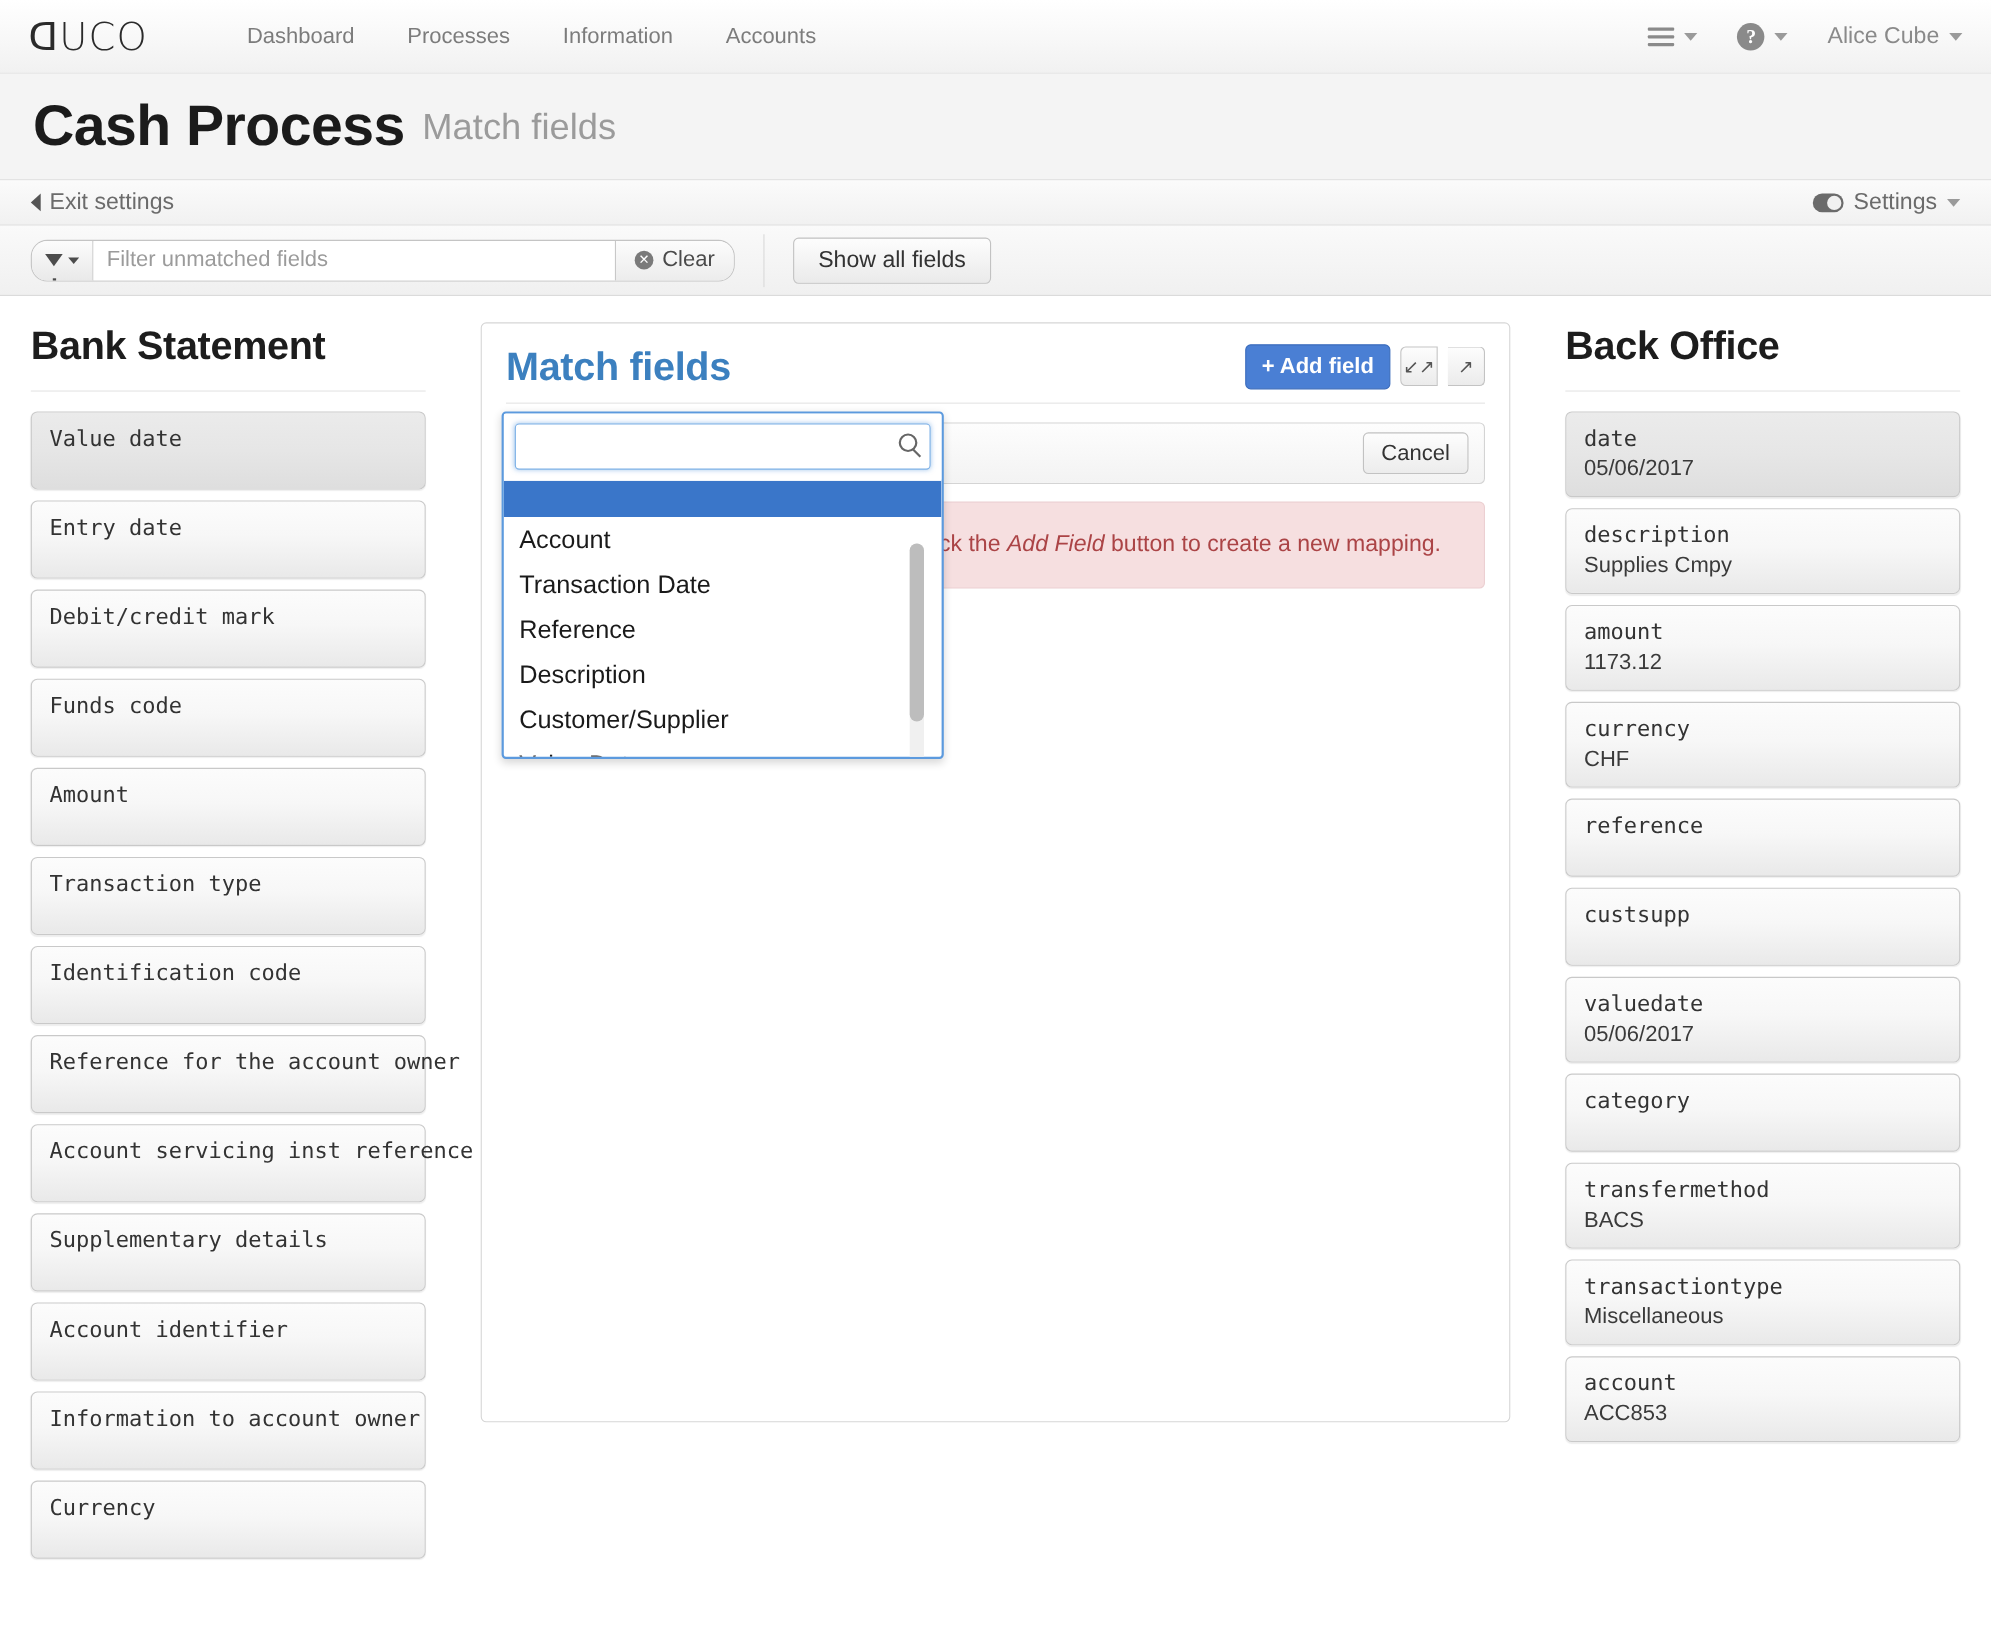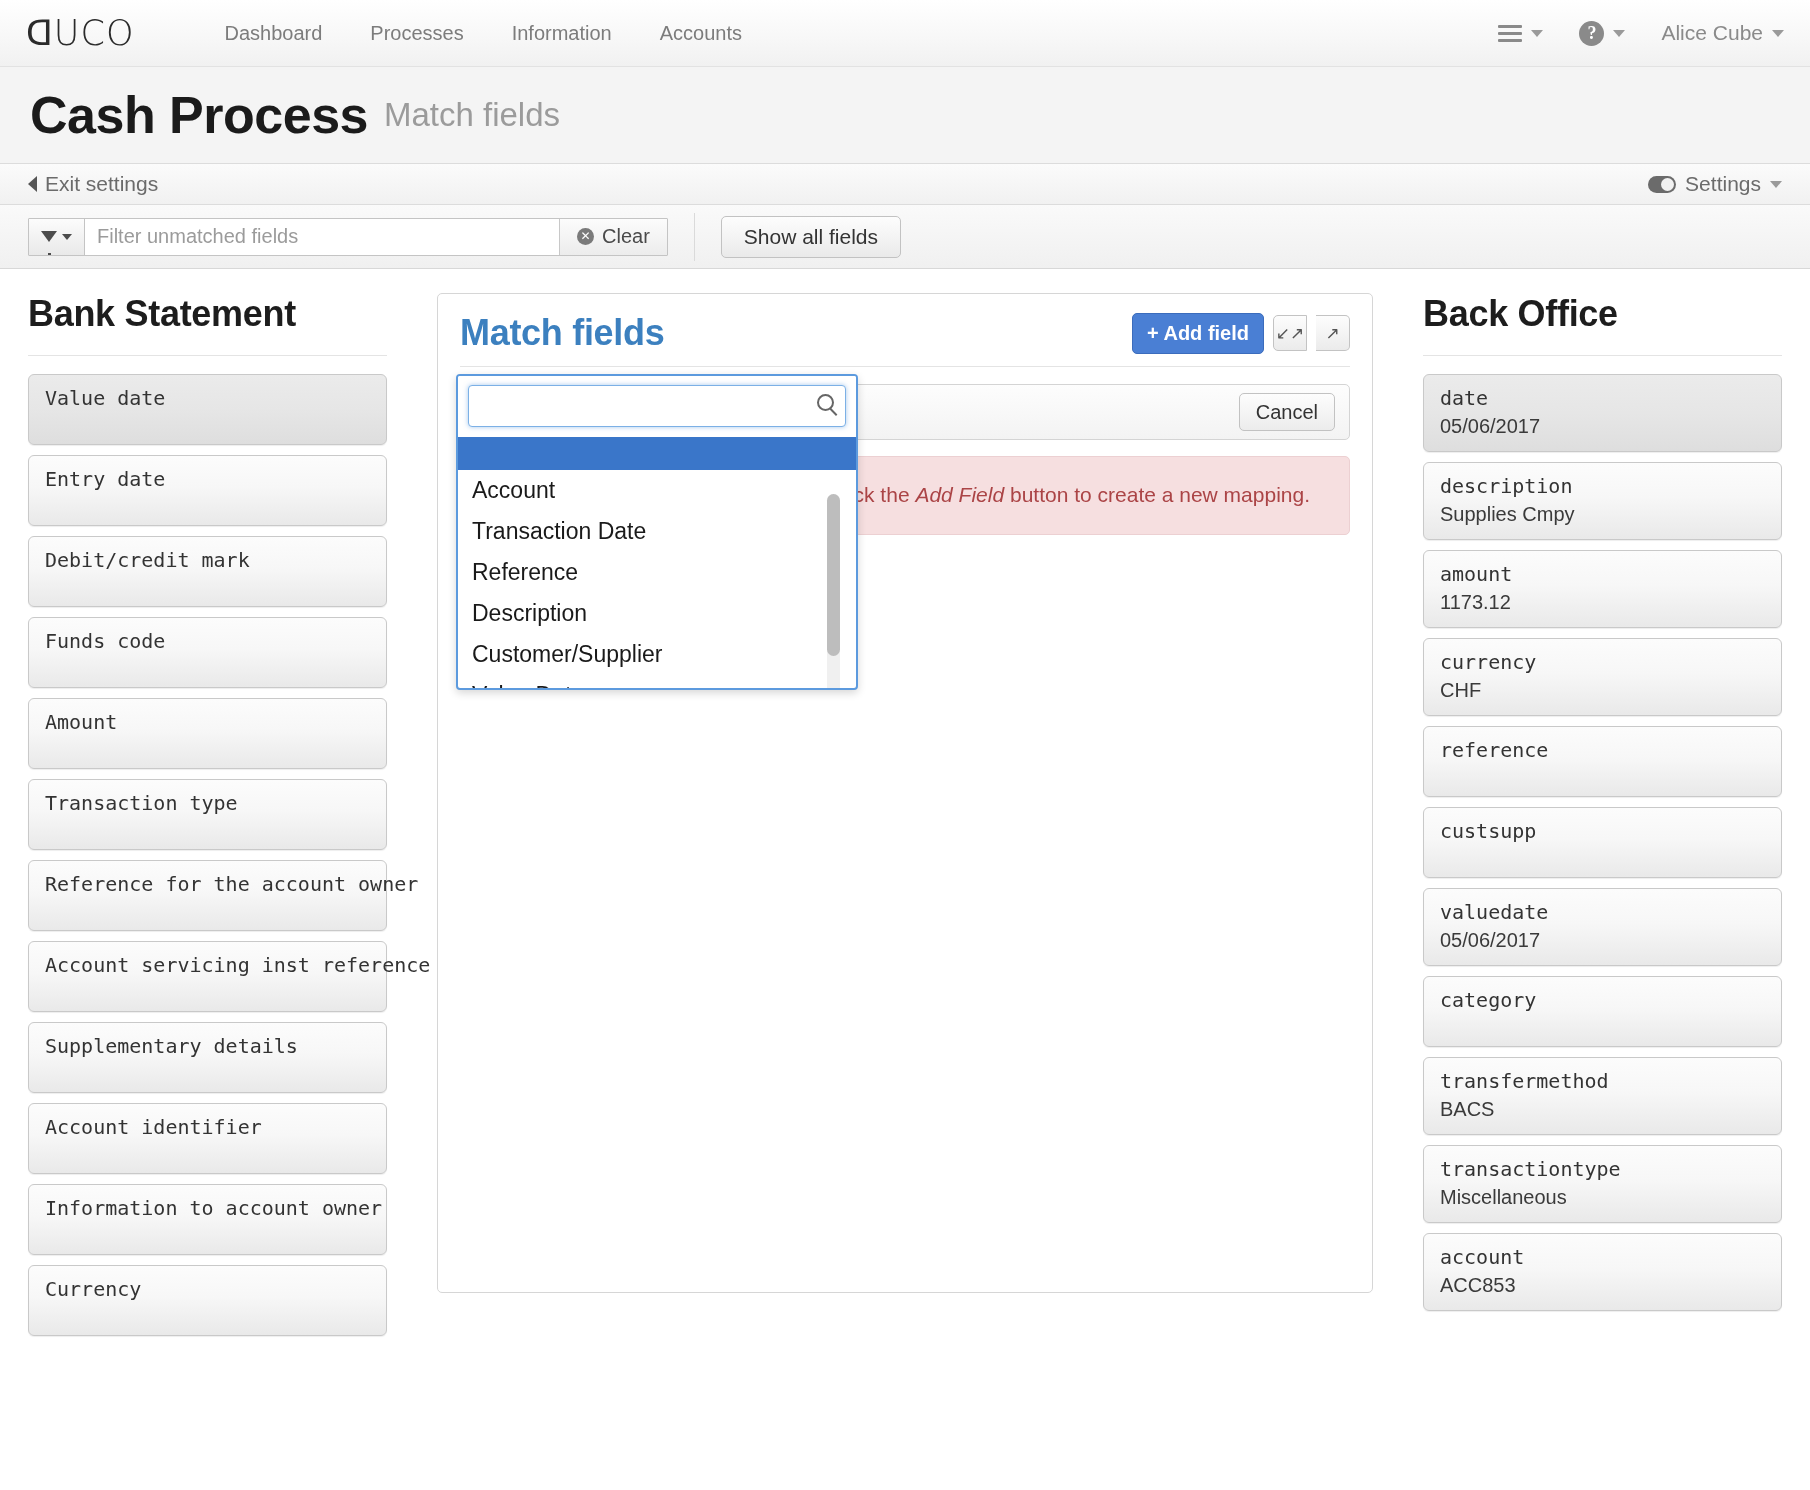--- a/index.html
+++ b/index.html
@@ -127,21 +127,21 @@
     background: linear-gradient(to bottom,#fafafa,#f0f0f0);
     border-bottom: 1px solid #d8d8d8;
     display: flex; align-items: center;
     padding: 0 28px;
     gap: 0;
   }
   .filter-group {
     display: flex; align-items: center;
     height: 38px;
     border: 1px solid #c4c4c4;
-    border-radius: 1px;
+    border-radius: 15px;
     background: #fff;
     box-shadow: inset 0 1px 2px rgba(0,0,0,.06);
     overflow: hidden;
   }
   .filter-btn {
     width: 56px; height: 100%;
     background: linear-gradient(to bottom,#fcfcfc,#e9e9e9);
     border-right: 1px solid #c4c4c4;
     display: flex; align-items: center; justify-content: center;
     gap: 5px; cursor: pointer;
@@ -483,20 +483,24 @@
         </div>
         <div class="field-card">
           <div class="field-name">Amount</div>
           <div class="field-spacer"></div>
         </div>
         <div class="field-card">
           <div class="field-name">Transaction type</div>
           <div class="field-spacer"></div>
         </div>
         <div class="field-card">
+          <div class="field-name">Identification code</div>
+          <div class="field-spacer"></div>
+        </div>
+        <div class="field-card">
           <div class="field-name">Reference for the account owner</div>
           <div class="field-spacer"></div>
         </div>
         <div class="field-card">
           <div class="field-name">Account servicing inst reference</div>
           <div class="field-spacer"></div>
         </div>
         <div class="field-card">
           <div class="field-name">Supplementary details</div>
           <div class="field-spacer"></div>

